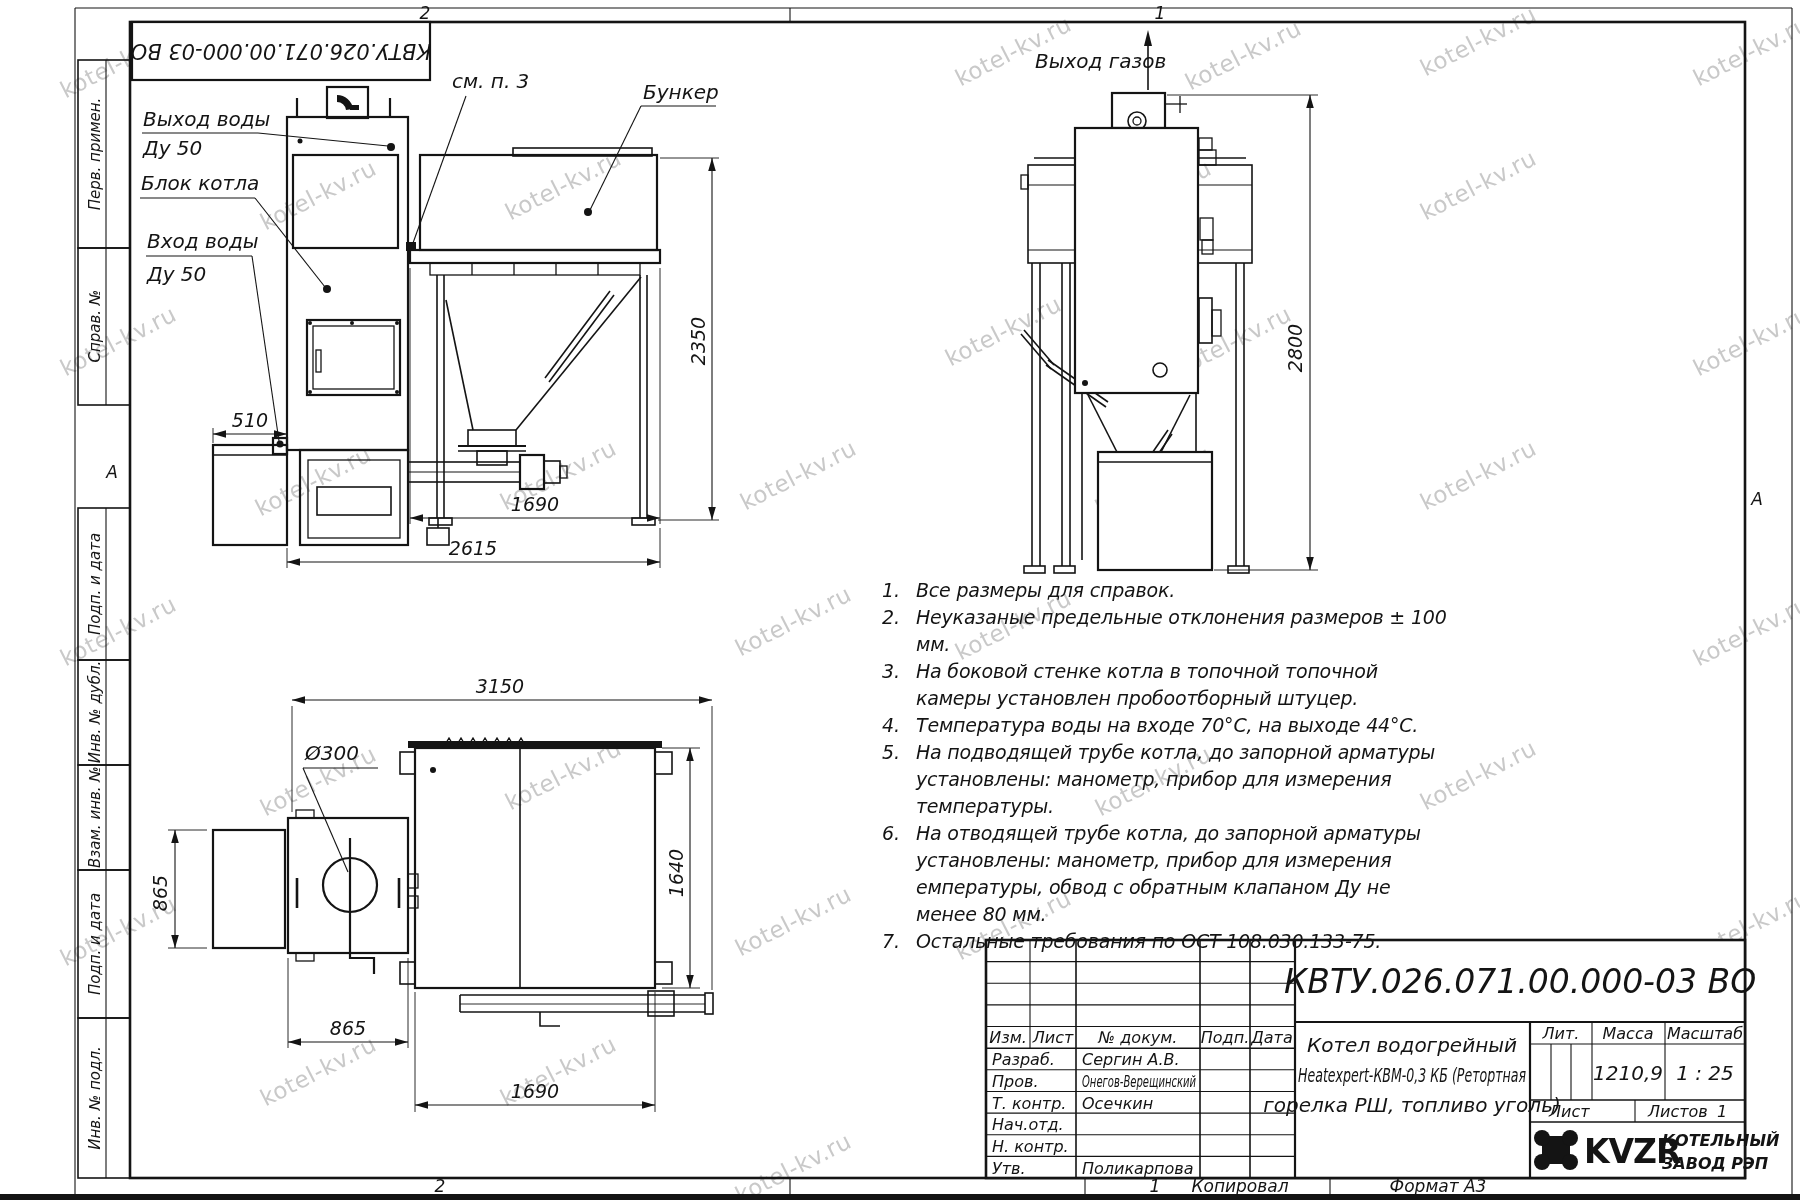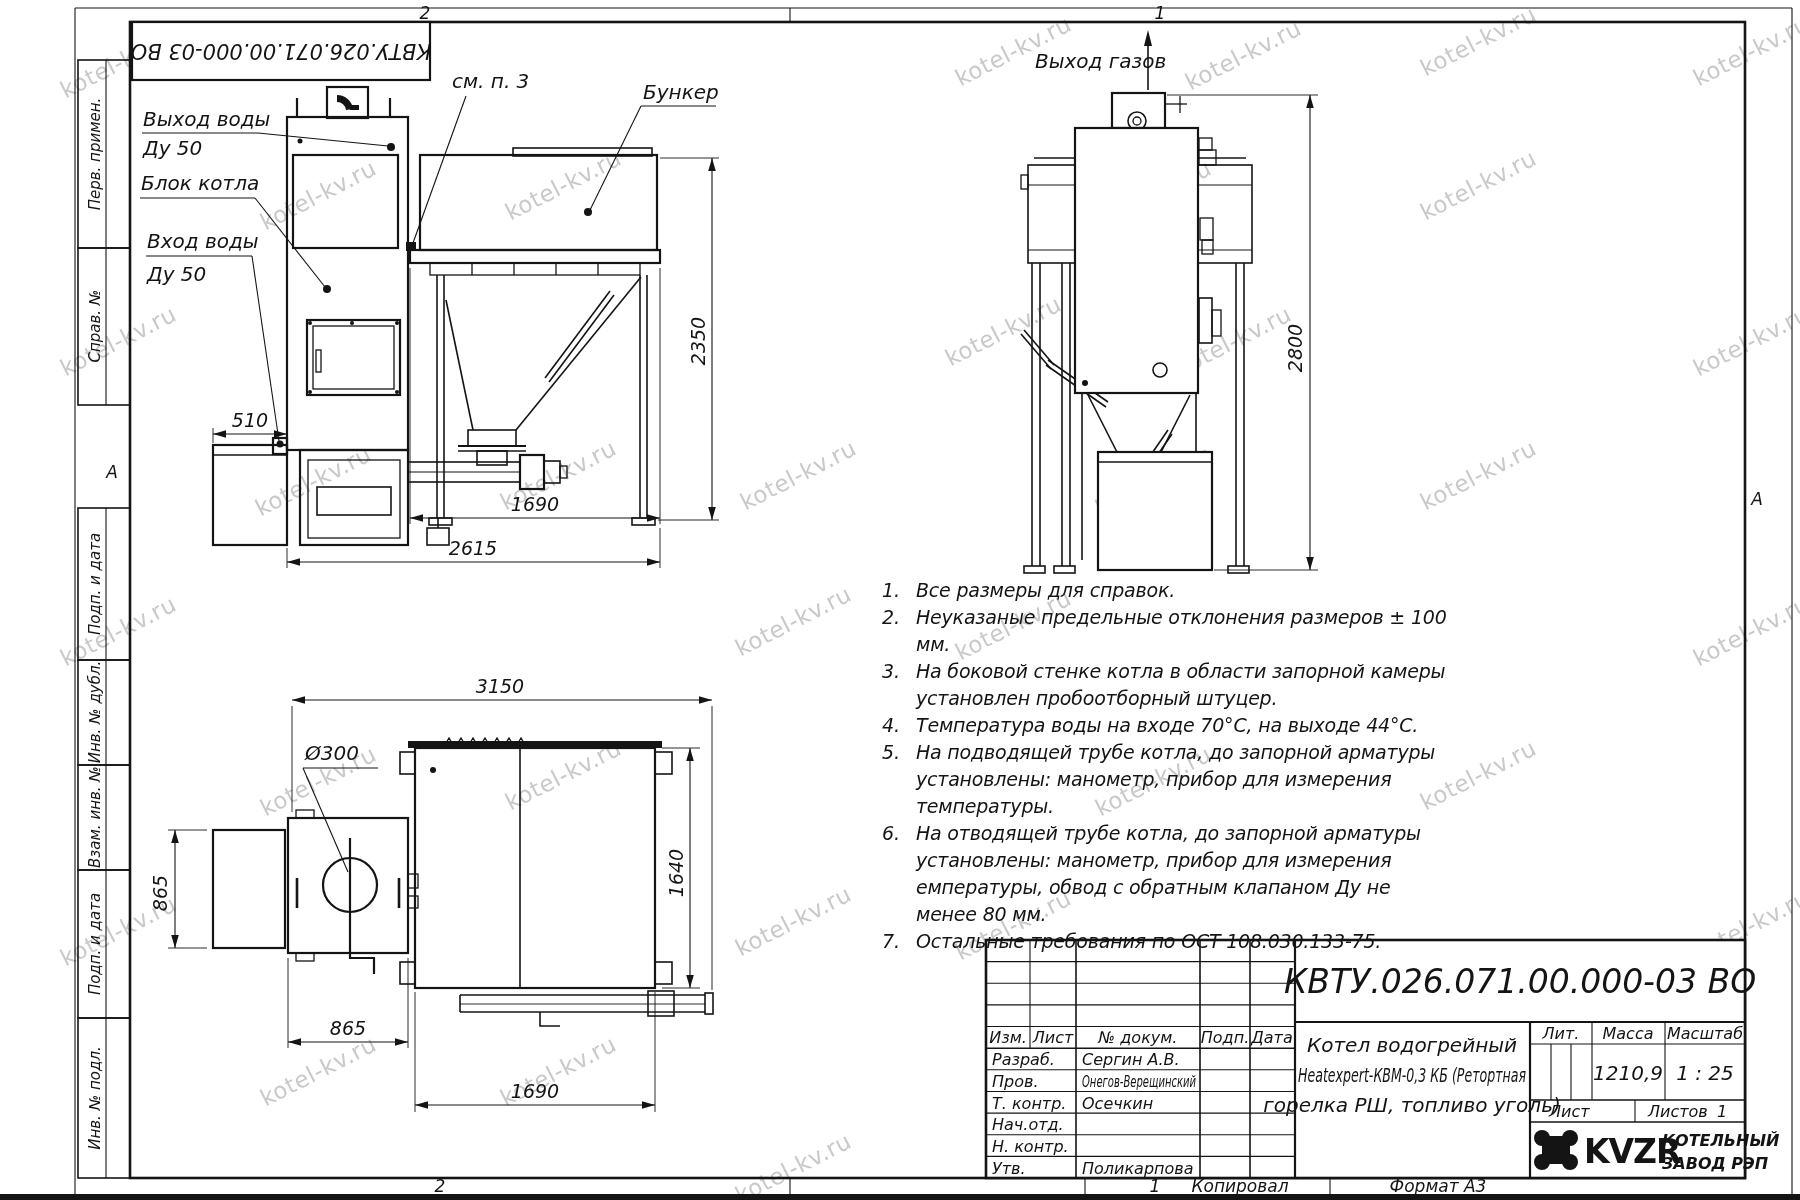--- a/index.html
+++ b/index.html
@@ -452,21 +452,21 @@
       <div class="note-row">
         <div class="note-num">1.</div>
         <div class="note-text">Все размеры для справок.</div>
       </div>
       <div class="note-row">
         <div class="note-num">2.</div>
         <div class="note-text">Неуказаные предельные отклонения размеров ± 100 мм.</div>
       </div>
       <div class="note-row">
         <div class="note-num">3.</div>
-        <div class="note-text">На боковой стенке котла в области запорной камеры установлен пробоотборный штуцер.</div>
+        <div class="note-text">На боковой стенке котла в топочной топочной камеры установлен пробоотборный штуцер.</div>
       </div>
       <div class="note-row">
         <div class="note-num">4.</div>
         <div class="note-text">Температура воды на входе 70°С, на выходе 44°С.</div>
       </div>
       <div class="note-row">
         <div class="note-num">5.</div>
         <div class="note-text">На подводящей трубе котла, до запорной арматуры установлены: манометр, прибор для измерения температуры.</div>
       </div>
       <div class="note-row">

